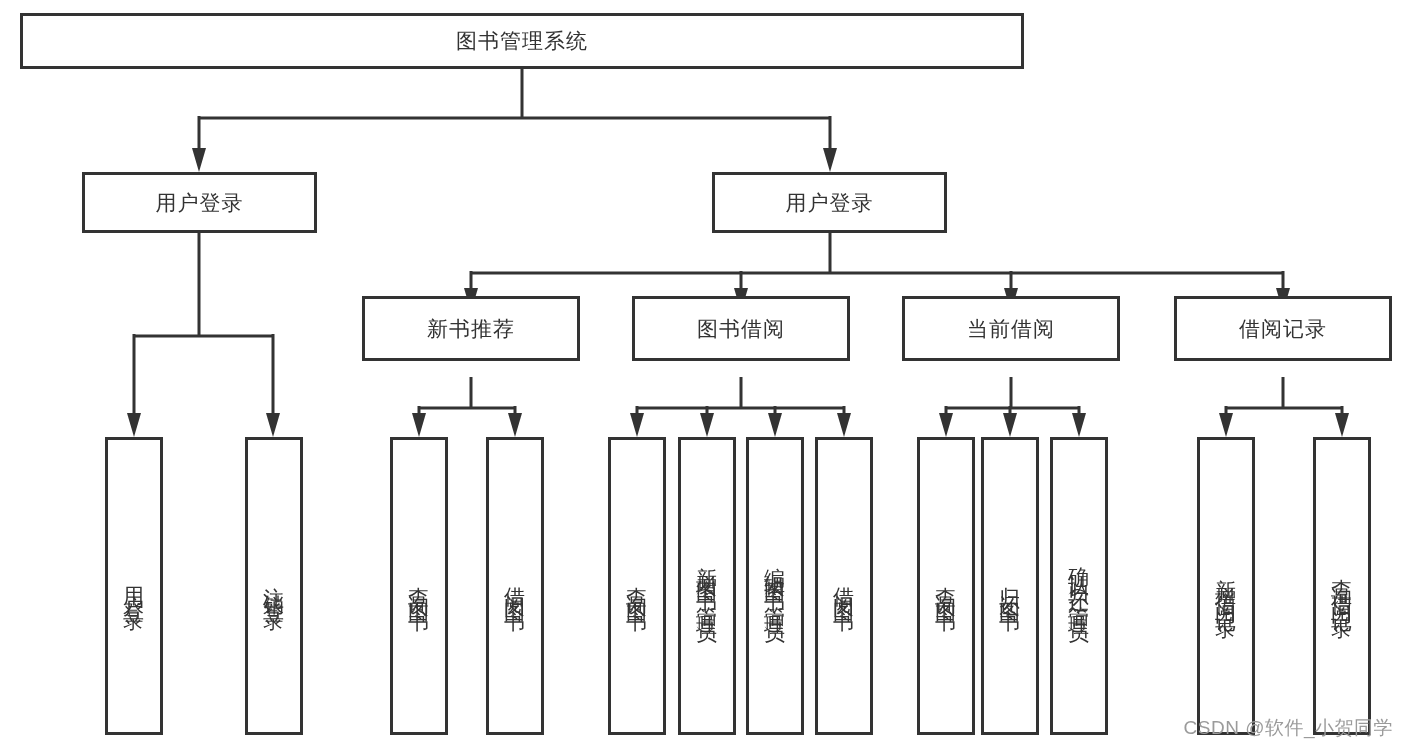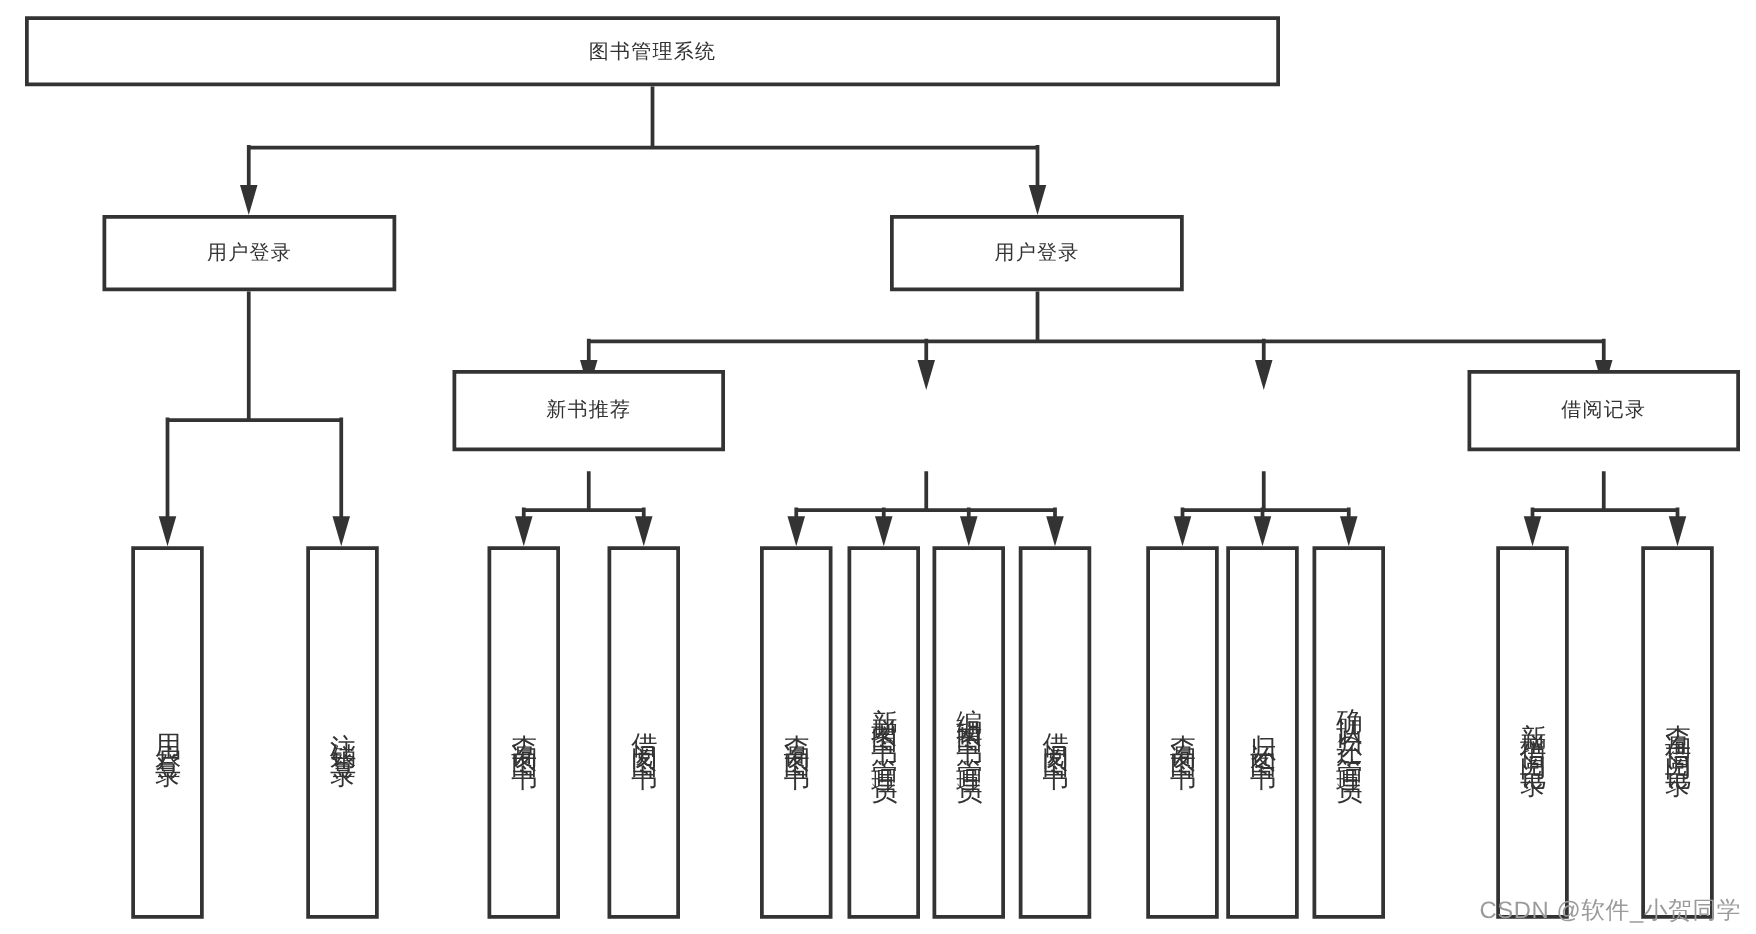--- a/index.html
+++ b/index.html
@@ -24,21 +24,21 @@
   }
   .box {
     position: absolute;
     box-sizing: border-box;
     border: 3px solid var(--line, #333333);
     background: var(--fill, #ffffff);
     color: var(--text, #333333);
     display: flex;
     align-items: center;
     justify-content: center;
-    font-size: 16px;
+    font-size: 21px;
     letter-spacing: 1px;
     z-index: 2;
   }
   .v-box {
     top: 437px;
     width: 58px;
     height: 298px;
     writing-mode: vertical-rl;
     text-orientation: mixed;
     letter-spacing: 8px;
@@ -129,20 +129,22 @@
       <use href="#arrow-head" transform="translate(1342 437)"></use>
     </g>
   </svg>
 
   <div class="box n-root">图书管理系统</div>
 
   <div class="box n-user">用户登录</div>
   <div class="box n-mgmt">用户登录</div>
 
   <div class="box l3 n-l3a">新书推荐</div>
+  <div class="box l3 n-l3b">图书借阅</div>
+  <div class="box l3 n-l3c">当前借阅</div>
   <div class="box l3 n-l3d">借阅记录</div>
 
   <div class="box v-box v1">用户登录</div>
   <div class="box v-box v2">注销登录</div>
 
   <div class="box v-box v3">查询图书</div>
   <div class="box v-box v4">借阅图书</div>
 
   <div class="box v-box v5">查询图书</div>
   <div class="box v-box v6">新增图书（管理员）</div>

